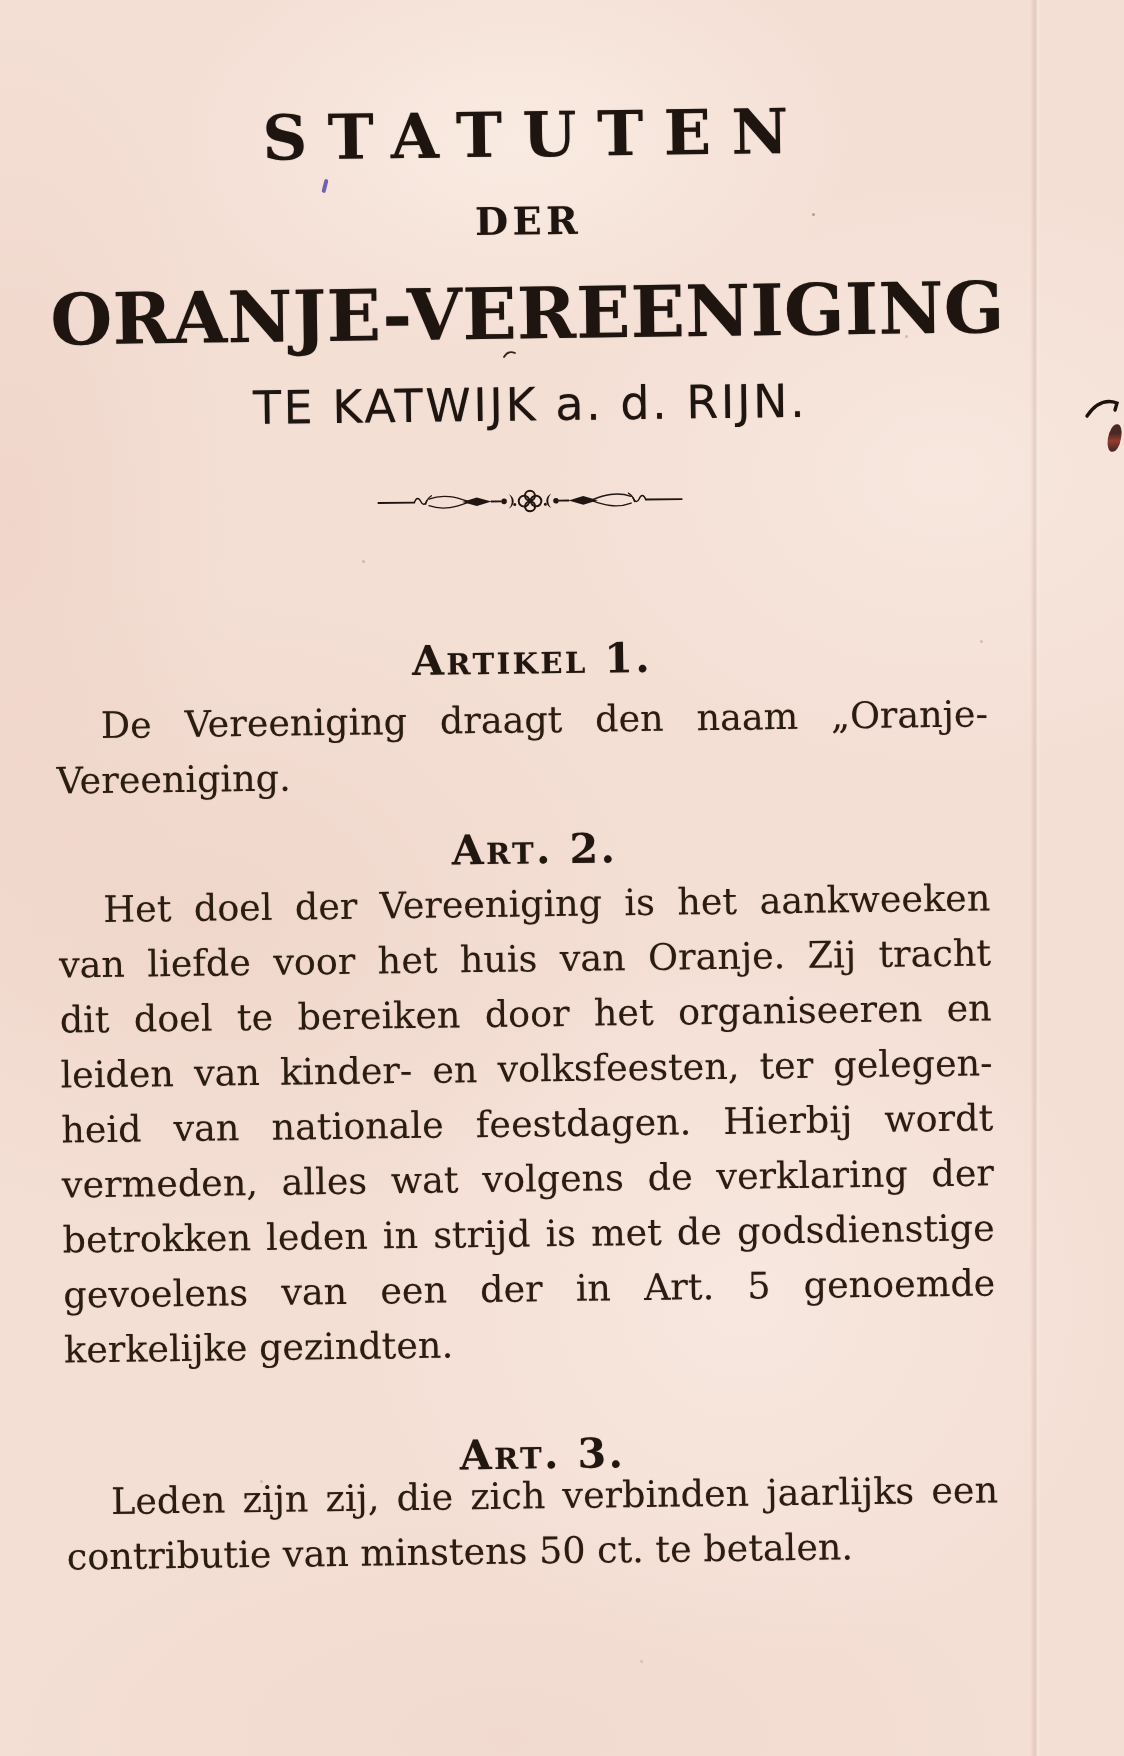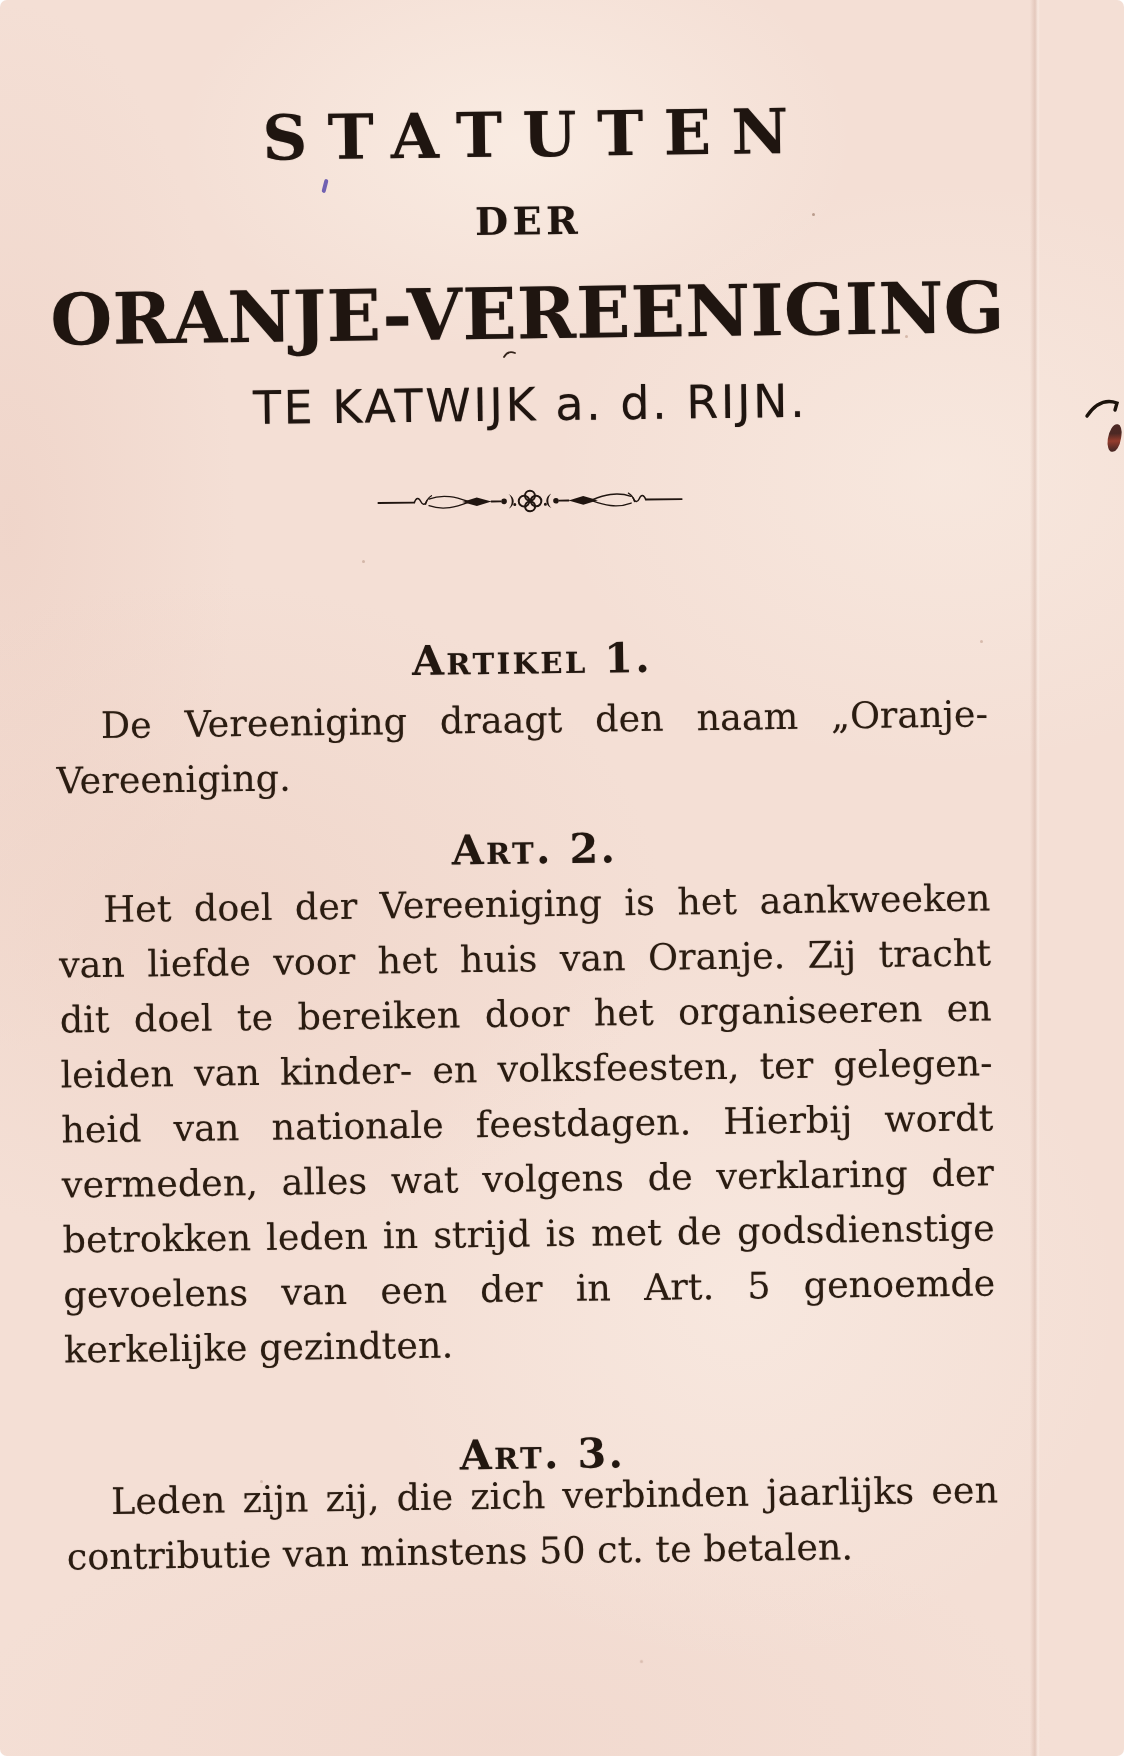--- a/index.html
+++ b/index.html
@@ -7,21 +7,20 @@
        font-family:"DejaVu Serif","Liberation Serif",serif;}
   .page{position:relative;width:1124px;height:1756px;overflow:hidden;
     background-color:#f4dfd5;
     background-image:
       radial-gradient(ellipse 480px 300px at 46% 8%,  rgba(252,242,233,.65), rgba(252,242,233,0) 70%),
       radial-gradient(ellipse 560px 420px at 84% 27%, rgba(250,238,229,.55), rgba(250,238,229,0) 70%),
       radial-gradient(ellipse 640px 460px at 18% 52%, rgba(236,206,193,.50), rgba(236,206,193,0) 72%),
       radial-gradient(ellipse 540px 520px at 66% 74%, rgba(250,238,230,.55), rgba(250,238,230,0) 70%),
       radial-gradient(ellipse 760px 340px at 45% 99%, rgba(238,211,200,.45), rgba(238,211,200,0) 72%),
       radial-gradient(ellipse 300px 700px at 1% 30%,  rgba(233,199,186,.40), rgba(233,199,186,0) 75%);
-    border-radius: 7px;
   }
   .content{position:absolute;left:0;top:0;width:1124px;height:1756px;
     transform:rotate(-0.75deg);transform-origin:562px 880px;color:#261a10;}
   .abs{position:absolute;}
   
   .titles{left:0;width:1070px;text-align:center;color:#1f1510;
     text-shadow:0 0 1px rgba(40,25,15,.45);}
   .t1{top:104px;font-size:62px;line-height:1;font-weight:700;
       letter-spacing:.33em;text-indent:.33em;}
   .t2{top:202px;font-size:38px;line-height:1;font-weight:700;

